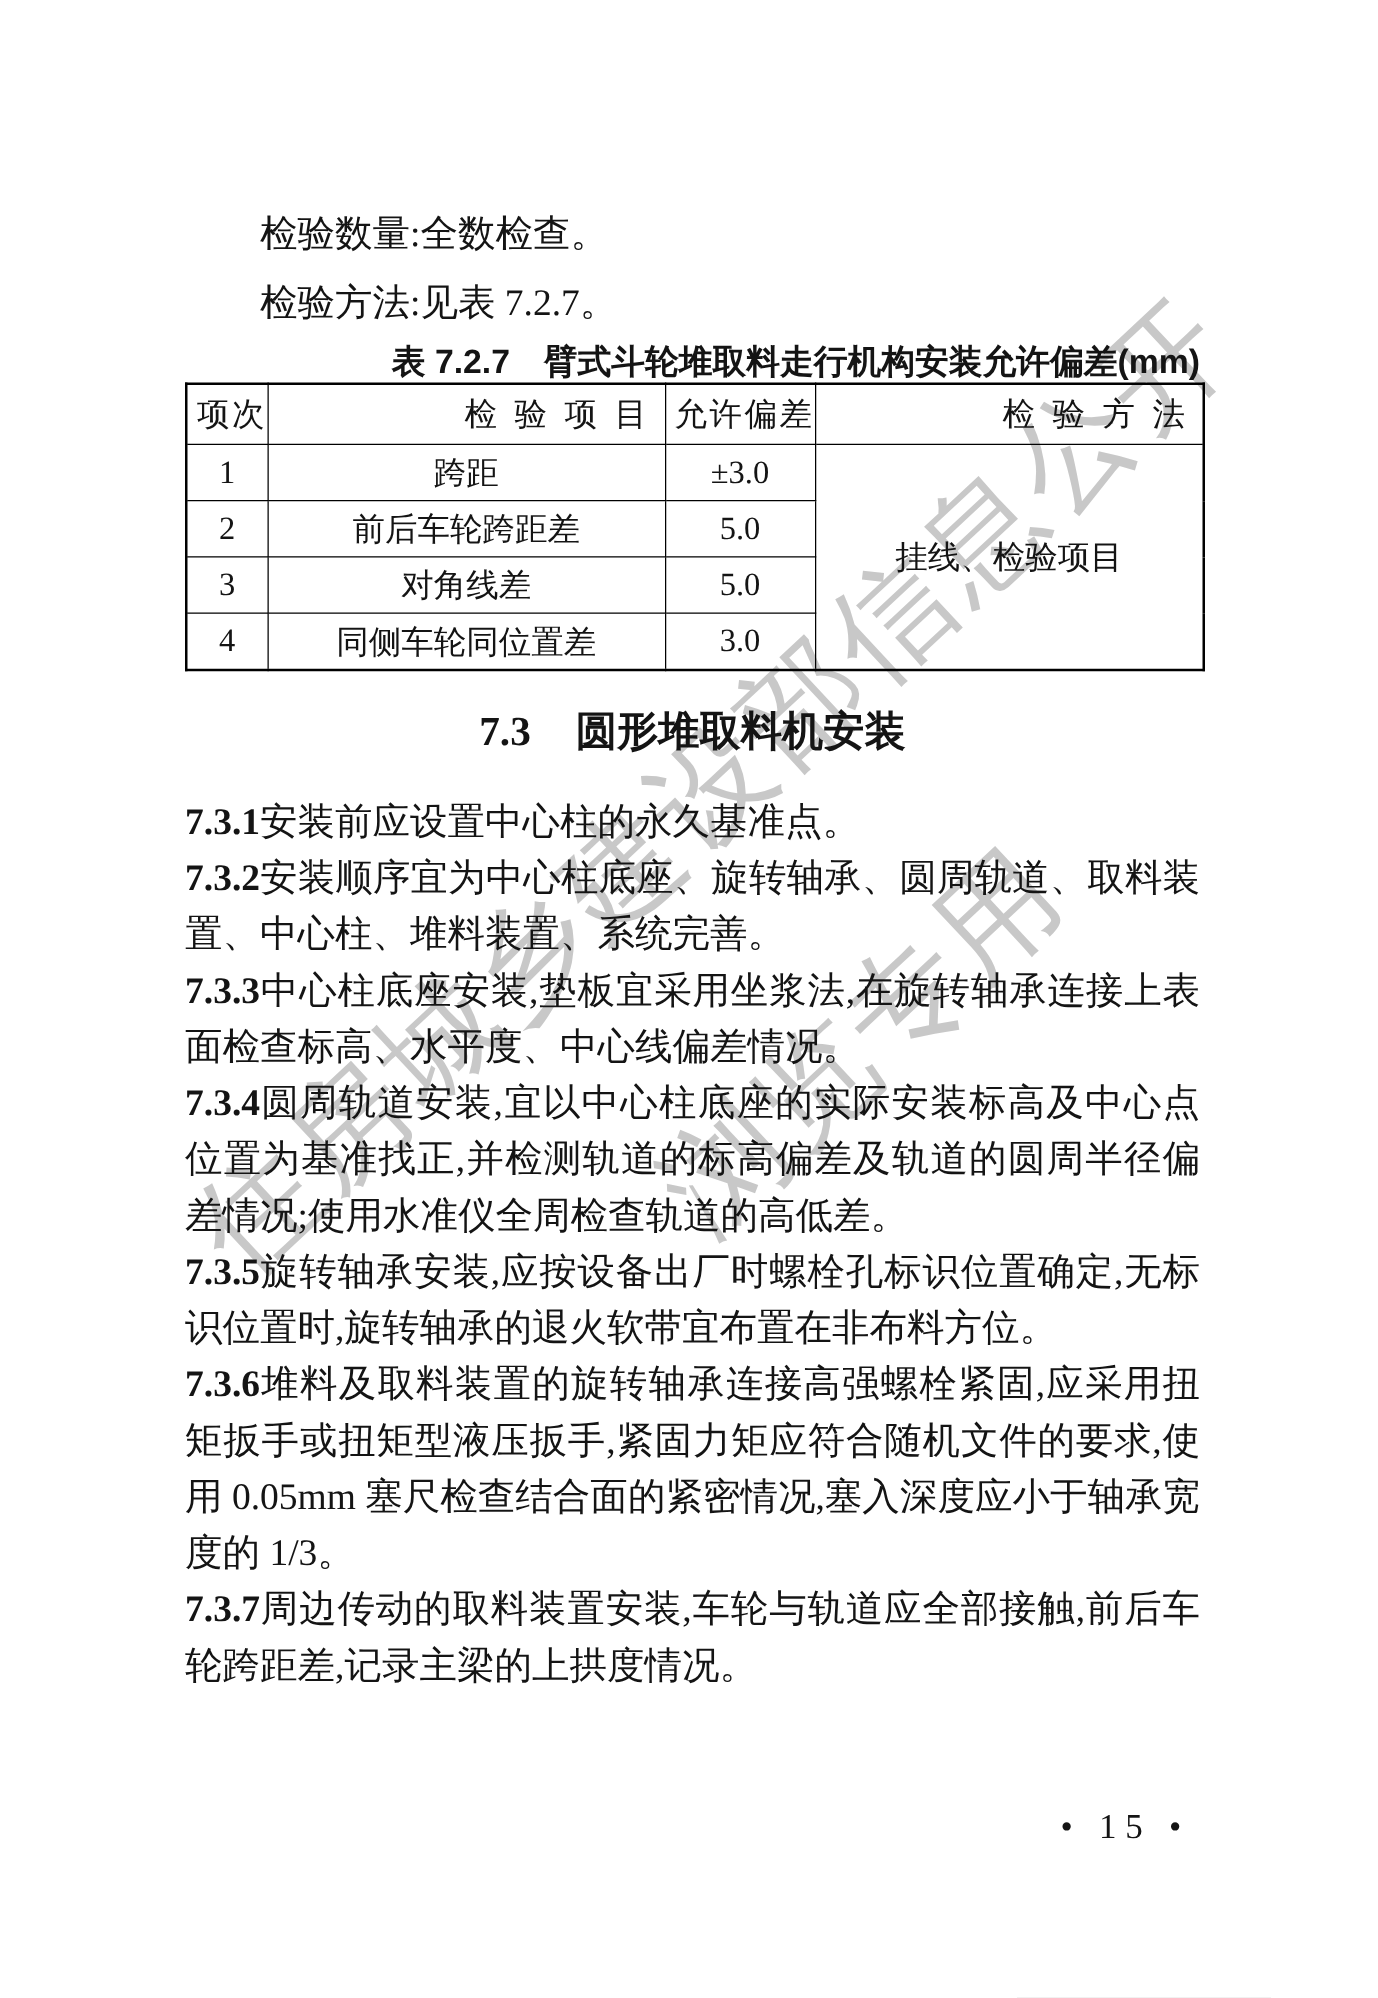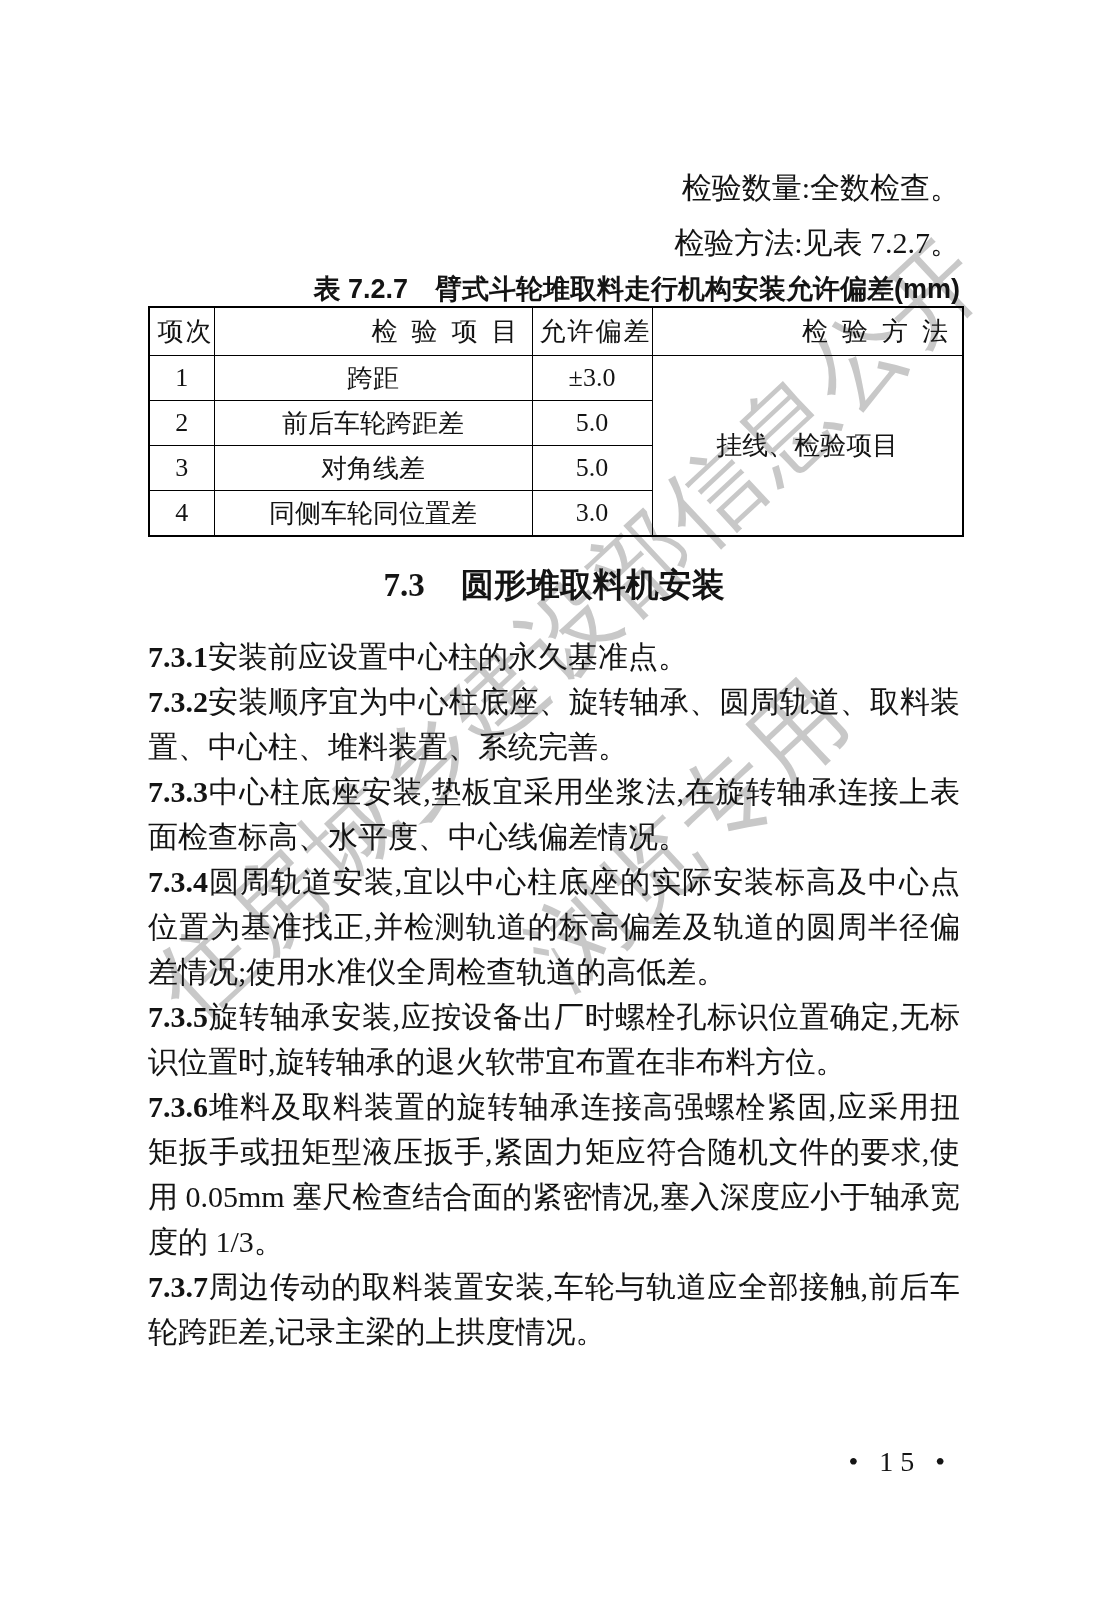--- a/index.html
+++ b/index.html
@@ -36,21 +36,20 @@
     top: 160px;
     width: 812px;
     z-index: 2;
   }
 
   .intro {
     margin: 0;
     font-size: 30px;
     line-height: 55px;
     text-indent: 60px;
-    text-align: right;
   }
 
   .table-caption {
     margin-top: 2px;
     text-align: right;
     font-weight: bold;
     font-size: 27px;
     line-height: 34px;
     font-family: "Liberation Sans", "DejaVu Sans", sans-serif;
   }

